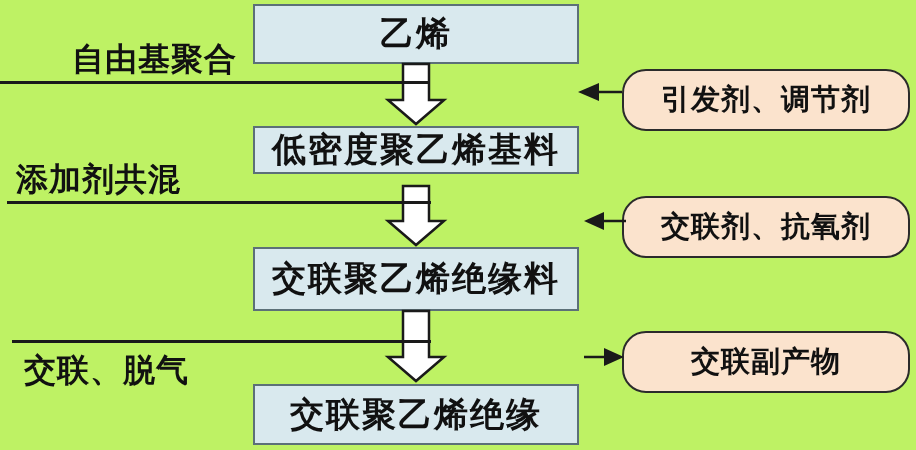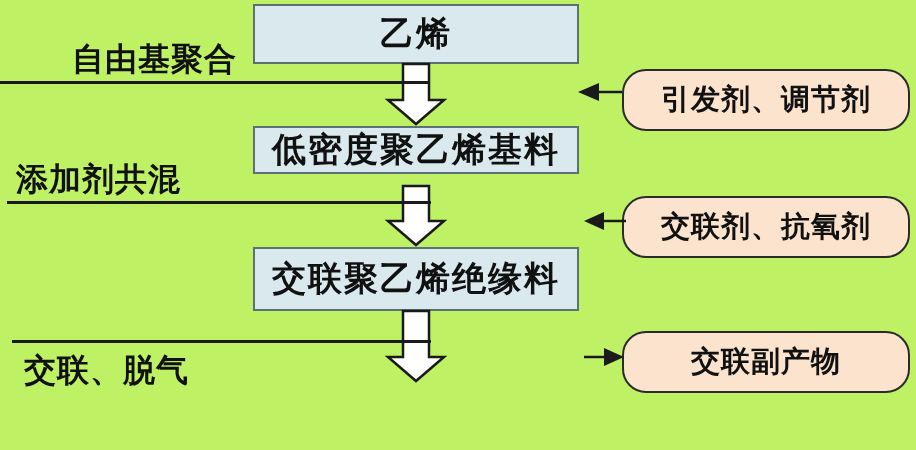--- a/index.html
+++ b/index.html
@@ -44,20 +44,21 @@
   .conn-arrow{position:absolute;overflow:visible;}
 </style>
 </head>
 <body>
 
 <div class="stage">
 
   <div class="flow-box" style="top:4px;height:60px;">乙烯</div>
   <div class="flow-box" style="top:126px;height:48px;">低密度聚乙烯基料</div>
   <div class="flow-box" style="top:247px;height:64px;font-family:Liberation Mono, monospace;">交联聚乙烯绝缘料</div>
+  <div class="flow-box" style="top:384px;height:61px;">交联聚乙烯绝缘</div>
 
   <svg class="block-arrow" style="top:64px;height:62px;" viewBox="0 0 60 62">
     <polygon points="17,0 17,36 2,36 30,60 58,36 43,36 43,0" fill="#ffffff" stroke="#1a1a1a" stroke-width="2.5" stroke-linejoin="miter"></polygon>
   </svg>
   <svg class="block-arrow" style="top:186px;height:61px;" viewBox="0 0 60 61">
     <polygon points="17,0 17,35 2,35 30,59 58,35 43,35 43,0" fill="#ffffff" stroke="#1a1a1a" stroke-width="2.5" stroke-linejoin="miter"></polygon>
   </svg>
   <svg class="block-arrow" style="top:311px;height:72px;" viewBox="0 0 60 72">
     <polygon points="17,0 17,46 2,46 30,70 58,46 43,46 43,0" fill="#ffffff" stroke="#1a1a1a" stroke-width="2.5" stroke-linejoin="miter"></polygon>
   </svg>

